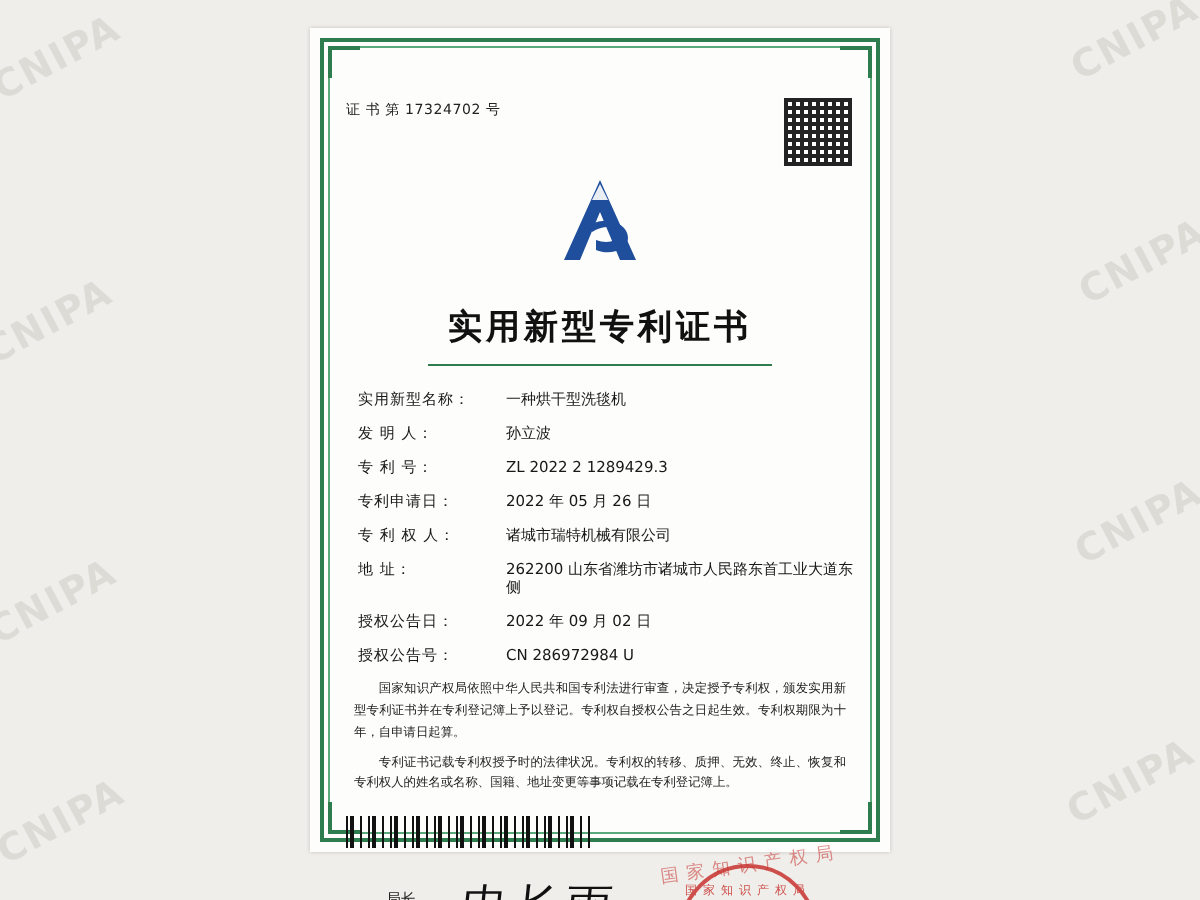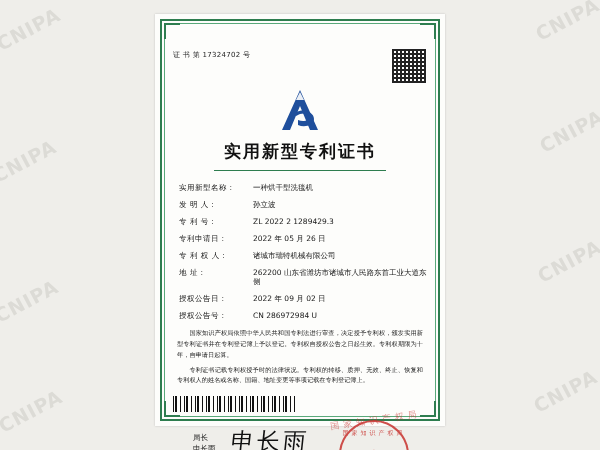--- a/index.html
+++ b/index.html
@@ -87,21 +87,21 @@
   }
   .logo{
     width:52px;height:48px;
   }
 
   .title{
     text-align:center;
     font-size:17px;
     font-weight:bold;
     letter-spacing:2px;
-    margin-top:6px;
+    margin-top:18px;
     color:#111;
     font-family:"DejaVu Sans","Liberation Sans",sans-serif;
   }
   .title-rule{
     width:172px;height:1px;background:#2e7d4f;margin:7px auto 0 auto;
   }
 
   .fields{
     margin-top:12px;
     padding-left:6px;

